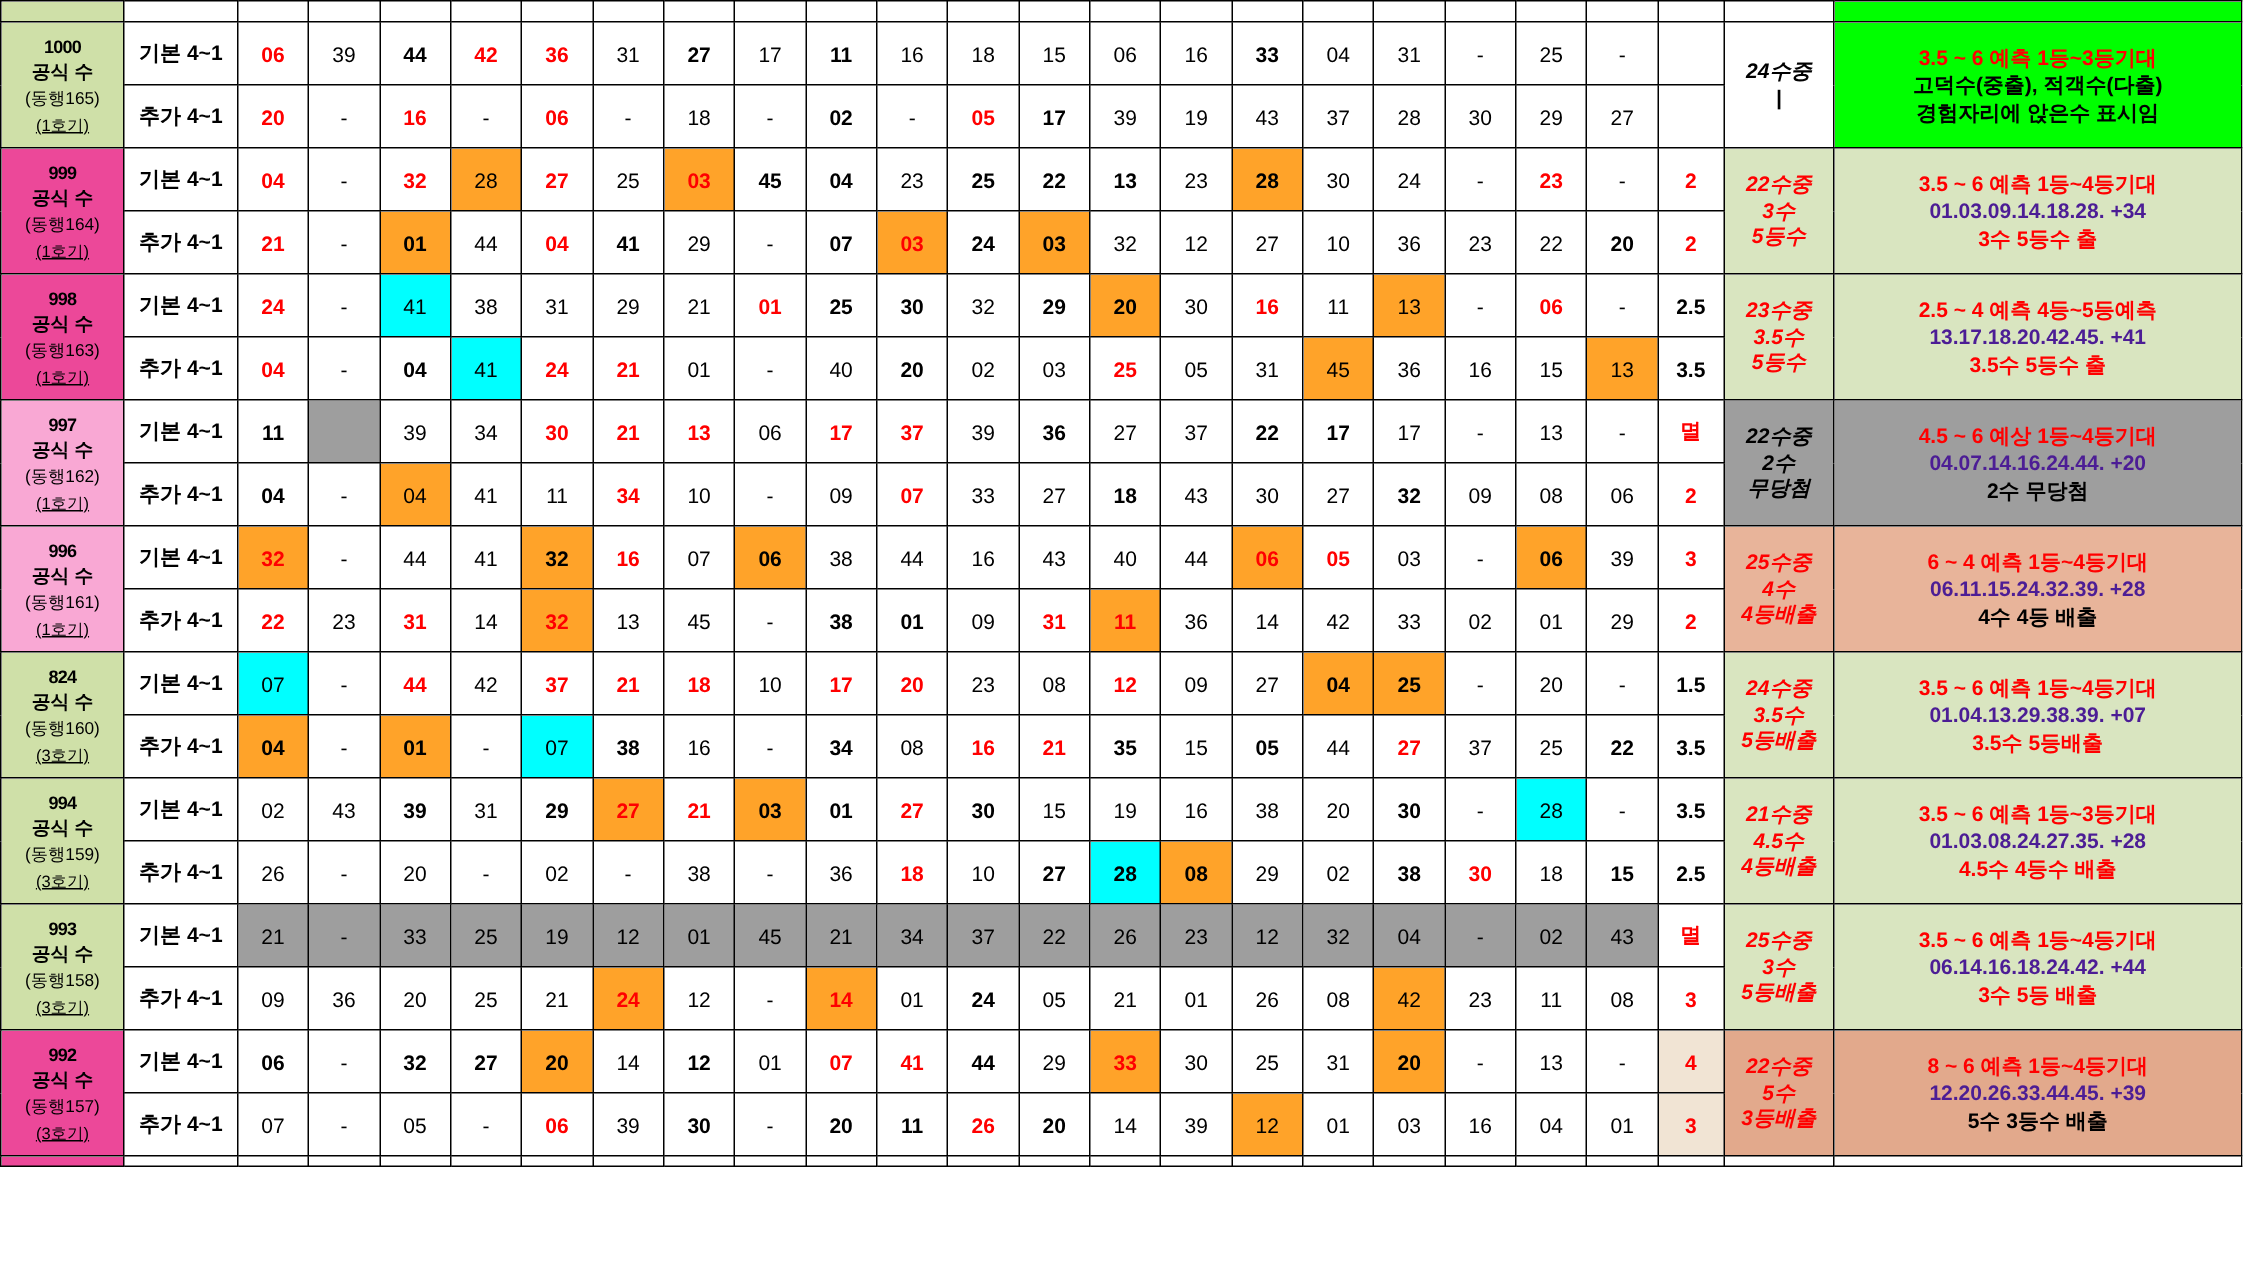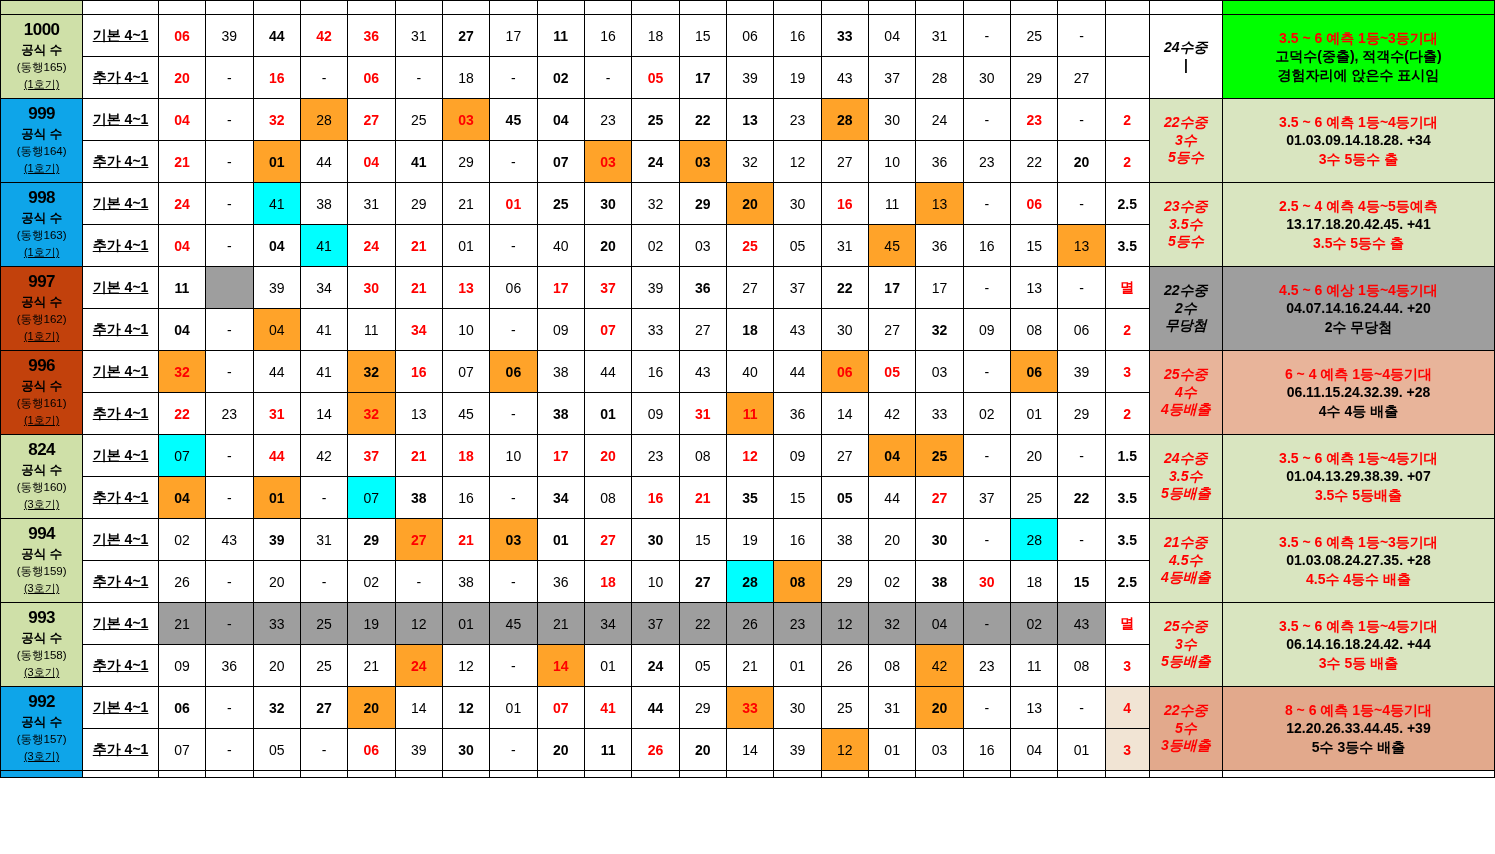--- a/index.html
+++ b/index.html
@@ -17,48 +17,48 @@
     white-space:nowrap;
   }
   
   td.label{
     width:72px;
     font-size:12.5px;
     line-height:1.22;
     font-weight:bold;
     padding:1px 0;
   }
-  td.label .rno{font-size:17px;font-weight:bold;letter-spacing:-0.5px;}
+  td.label .rno{font-size:12px;font-weight:bold;letter-spacing:-0.5px;}
   td.label .s1{font-size:12.5px;font-weight:bold;}
   td.label .s2{font-size:11.5px;font-weight:normal;}
   td.label .s3{font-size:11px;font-weight:normal;text-decoration:underline;}
-  td.rowtype{width:66px;font-size:13px;font-weight:bold;text-decoration:underline;}
+  td.rowtype{width:66px;font-size:13px;font-weight:bold;}
   td.num{width:41px;font-size:14px;}
   td.cnt{width:38px;font-size:13px;font-weight:bold;}
   td.sum{width:64px;font-size:12.5px;font-weight:bold;line-height:1.25;padding:1px 0;font-style:italic;}
   td.note{width:240px;font-size:12.5px;font-weight:bold;line-height:1.3;padding:1px 2px;}
   
   .red{color:#ff0000;}
   .black{color:#000000;}
-  .blue{color:#000000;}
+  .blue{color:#4c1d95;}
   .b{font-weight:bold;}
   .n{font-weight:normal;}
   .bg-orange{background:#ffa329;}
   .bg-cyan{background:#00ffff;}
   .bg-grey{background:#9e9e9e;}
   .bg-white{background:#ffffff;}
   .bg-green{background:#00ff00;}
   .bg-lgreen{background:#d9e5c0;}
   .bg-tan{background:#e8b49a;}
   .bg-tan2{background:#e2a98c;}
   .bg-grey2{background:#9e9e9e;}
   .bg-pale{background:#f1e4d4;}
   .lbl-green{background:#cfe0a8;}
-  .lbl-pink{background:#c2410c;}
-  .lbl-white{background:#0ea5e9;}
+  .lbl-pink{background:#f9a8d4;}
+  .lbl-white{background:#ec4899;}
   .topcut{height:14px;}
   .topcut td{height:14px;border-top:none;}
   .botcut td{height:8px;border-bottom:none;}
   .sum .l1{display:block;}
   .sum .l2{display:block;}
 </style>
 </head>
 <body>
 
 <div id="sheet">

